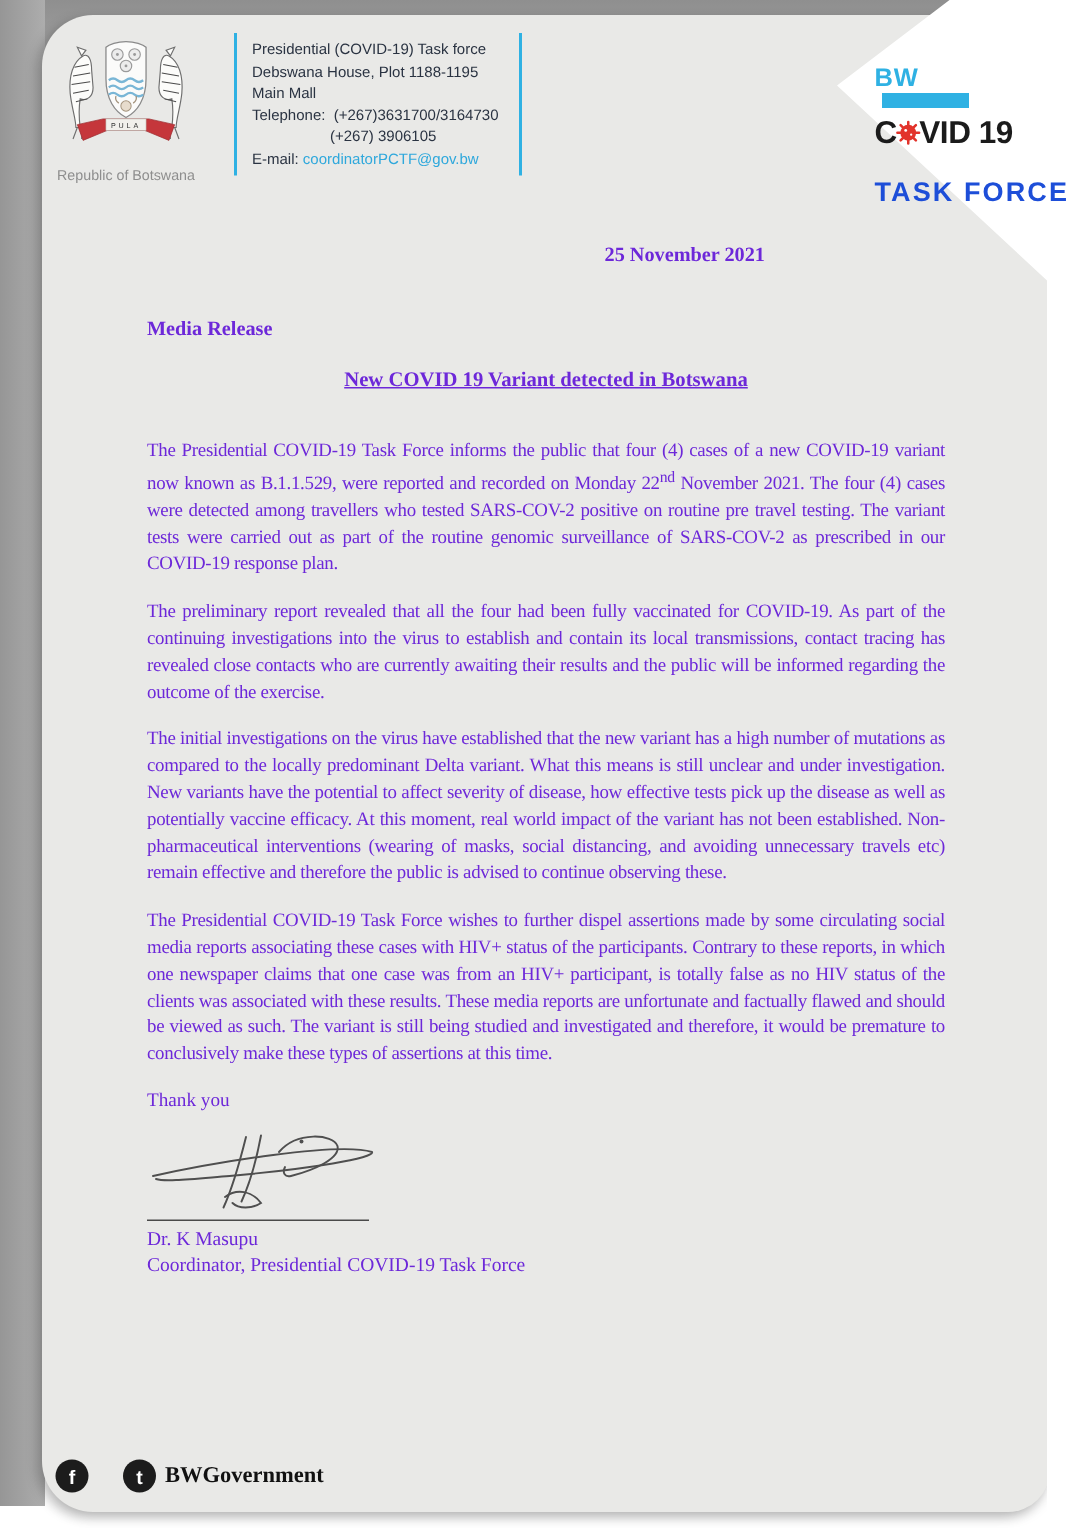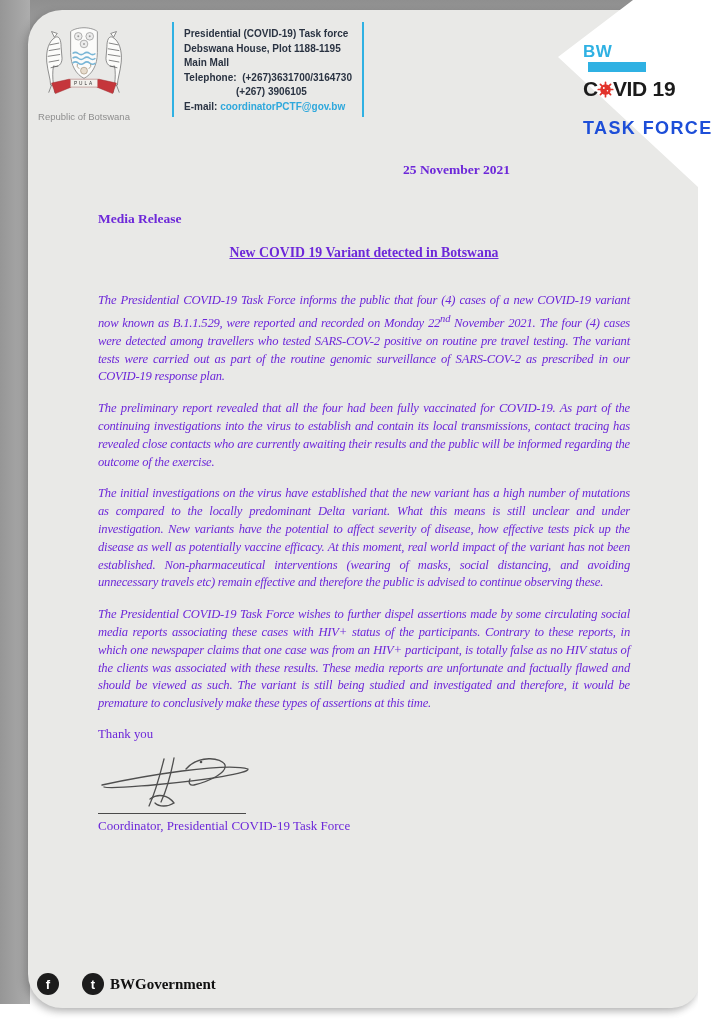--- a/index.html
+++ b/index.html
@@ -13,43 +13,43 @@
   
   .page{position:absolute;left:28px;top:10px;width:672px;height:998px;background:#e9e9e7;
         border-radius:34px 0 28px 34px;z-index:2;
         box-shadow:-4px 3px 8px rgba(0,0,0,0.18), 0 5px 9px -3px rgba(0,0,0,0.18);}
   
   .banner{position:absolute;left:0;top:0;width:723px;height:1024px;background:#ffffff;z-index:3;
           clip-path:polygon(558px 57px,633px 0px,723px 0px,723px 1024px,698px 1024px,698px 187px);}
   
   .emblem-wrap{position:absolute;left:6px;top:12px;width:100px;text-align:center;}
   .emblem-caption{font-family:"Liberation Sans",sans-serif;font-size:9.5px;color:#8e8e8e;margin-top:1px;}
-  .contact{position:absolute;left:144px;top:12px;width:170px;height:88px;
+  .contact{position:absolute;left:128px;top:12px;width:170px;height:88px;
            border-left:2px solid #2fb1e3;border-right:2px solid #2fb1e3;
            padding:5px 8px 2px 10px;
-           font-family:"Liberation Sans",sans-serif;font-weight:bold;font-size:10px;
+           font-family:"Liberation Sans",sans-serif;font-weight:normal;font-size:10px;
            line-height:14.5px;color:#2a3342;}
   .contact .indent{padding-left:52px;}
   .contact a{color:#2fa8dc;text-decoration:none;}
   
   .logo{position:absolute;left:583px;top:43px;width:130px;z-index:4;
         font-family:"Liberation Sans",sans-serif;font-weight:bold;line-height:1;}
   .logo .r1{display:flex;align-items:flex-start;flex-direction:column;}
   .logo .bw{font-size:17px;letter-spacing:.5px;color:#2fb1e3;}
   .logo .bar{width:58px;height:10px;background:#2fb1e3;margin:2px 0 0 5px;}
   .logo .r2{font-size:21px;letter-spacing:-.3px;color:#1b1b1b;margin-top:6px;white-space:nowrap;}
   .logo .r2 svg{vertical-align:-2px;margin:0 -1px;}
   .logo .r3{font-size:18px;letter-spacing:1.4px;color:#1d4ed8;margin-top:20px;}
   
   .content{position:absolute;left:70px;top:152px;width:532px;color:#6d28d9;}
   .date-line{font-size:13.5px;font-weight:bold;padding-left:305px;white-space:nowrap;}
   .release-label{font-size:13.5px;font-weight:bold;margin-top:33px;}
   .letter-title{font-size:13.8px;font-weight:bold;text-align:center;text-decoration:underline;margin-top:18px;}
   .content p{font-size:12.6px;line-height:17.8px;letter-spacing:-.2px;text-align:justify;
-             margin:0 0 14px 0;font-style:italic;}
+             margin:0 0 14px 0;}
   .content p.first{margin-top:31px;}
   .closing{font-size:12.8px;margin:2px 0 8px 0;}
   .sig-block{margin-top:2px;}
   .sig-rule{width:148px;border-top:1.5px solid #4a4a4a;margin:1px 0 3px 0;}
   .sig-name,.sig-title{font-size:13px;line-height:17px;}
   
   .footer{position:absolute;left:9px;bottom:13px;display:flex;align-items:center;z-index:4;}
   .soc{width:22px;height:22px;border-radius:50%;background:#1c1c1c;color:#ffffff;
        font-family:"Liberation Sans",sans-serif;font-weight:bold;font-size:13px;
        display:flex;align-items:center;justify-content:center;}
@@ -138,20 +138,21 @@
       <div class="sig-block">
         <svg width="170" height="58" viewBox="0 0 170 58" fill="none" stroke="#4f4f4f" stroke-width="1.3" stroke-linecap="round">
           <path d="M4,35 C45,26 128,12 150,19 C152,23 110,30 55,35 C30,37 12,39 6,37"></path>
           <path d="M66,9 C62,25 57,43 51,56"></path>
           <path d="M76,8 C73,24 69,39 63,52"></path>
           <path d="M52,49 C60,43 70,45 76,53 C70,57 61,57 57,53"></path>
           <path d="M88,19 C100,5 124,7 127,15 C129,23 112,31 96,35 C92,36 90,33 92,29"></path>
           <circle cx="103" cy="12" r="1.3" fill="#4f4f4f" stroke="none"></circle>
         </svg>
         <div class="sig-rule"></div>
+        <div class="sig-name">Dr. K Masupu</div>
         <div class="sig-title">Coordinator, Presidential COVID-19 Task Force</div>
       </div>
     </div>
 
     <div class="footer">
       <div class="soc">f</div>
       <div class="soc">t</div>
       <div class="handle">BWGovernment</div>
     </div>
   </div>

